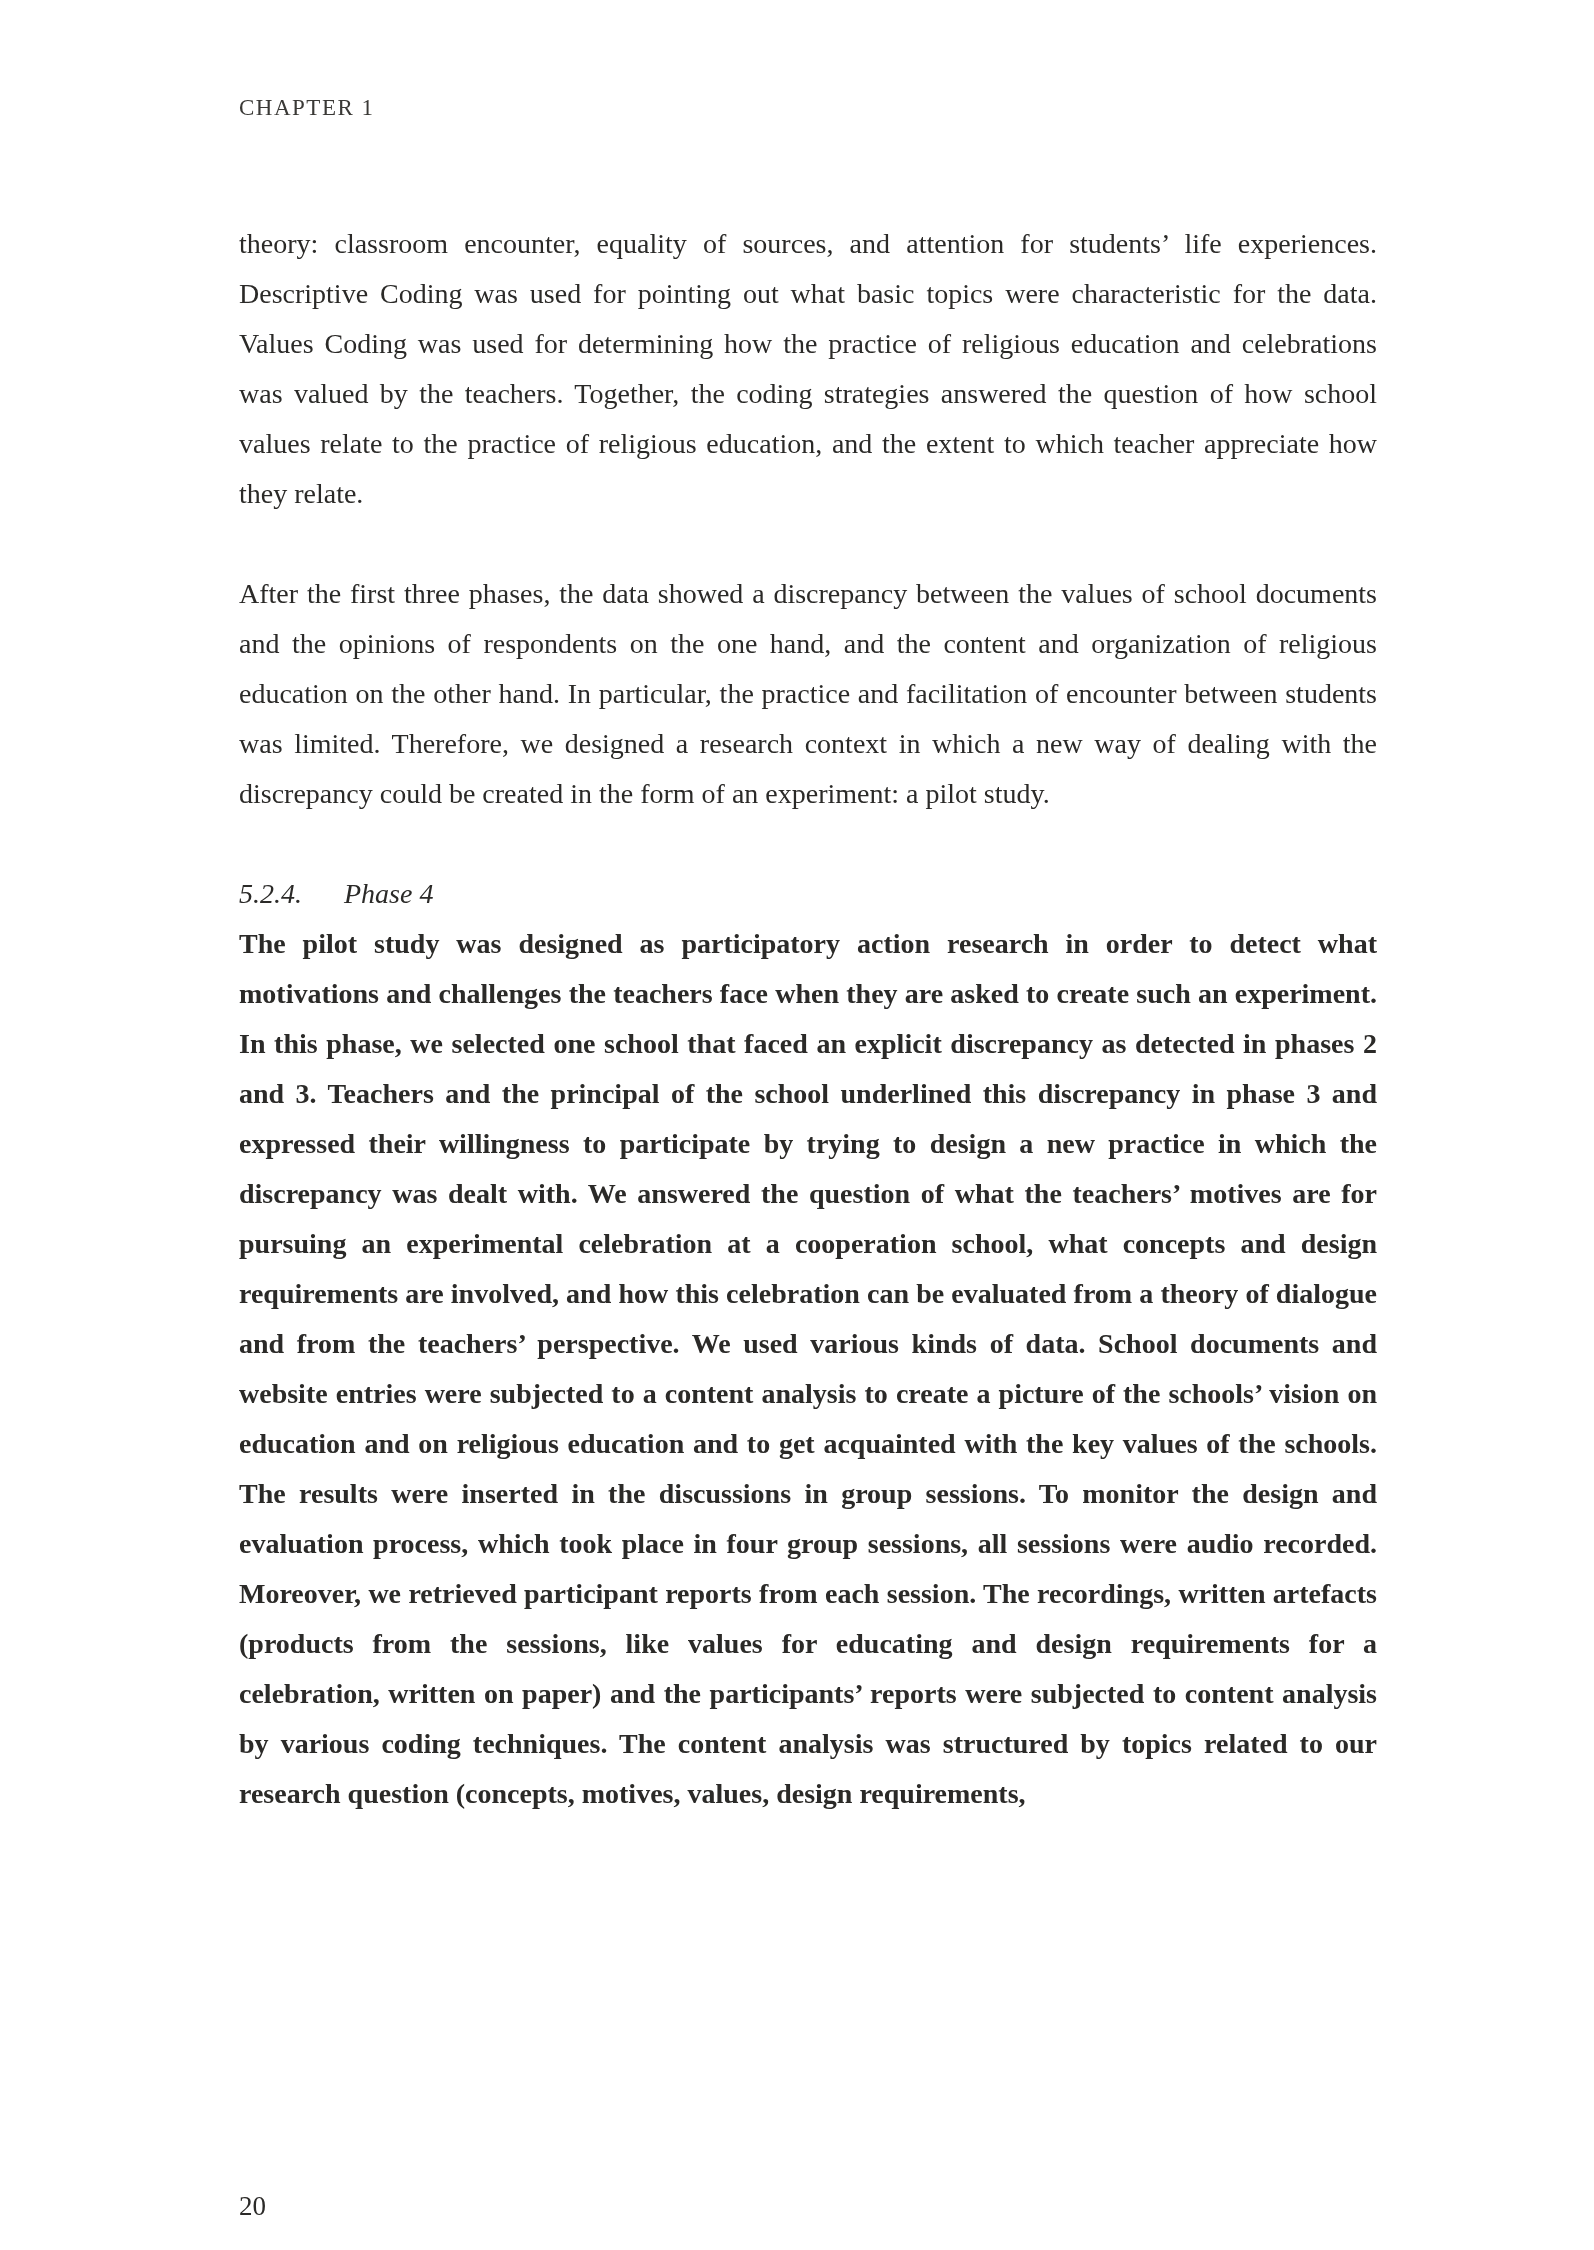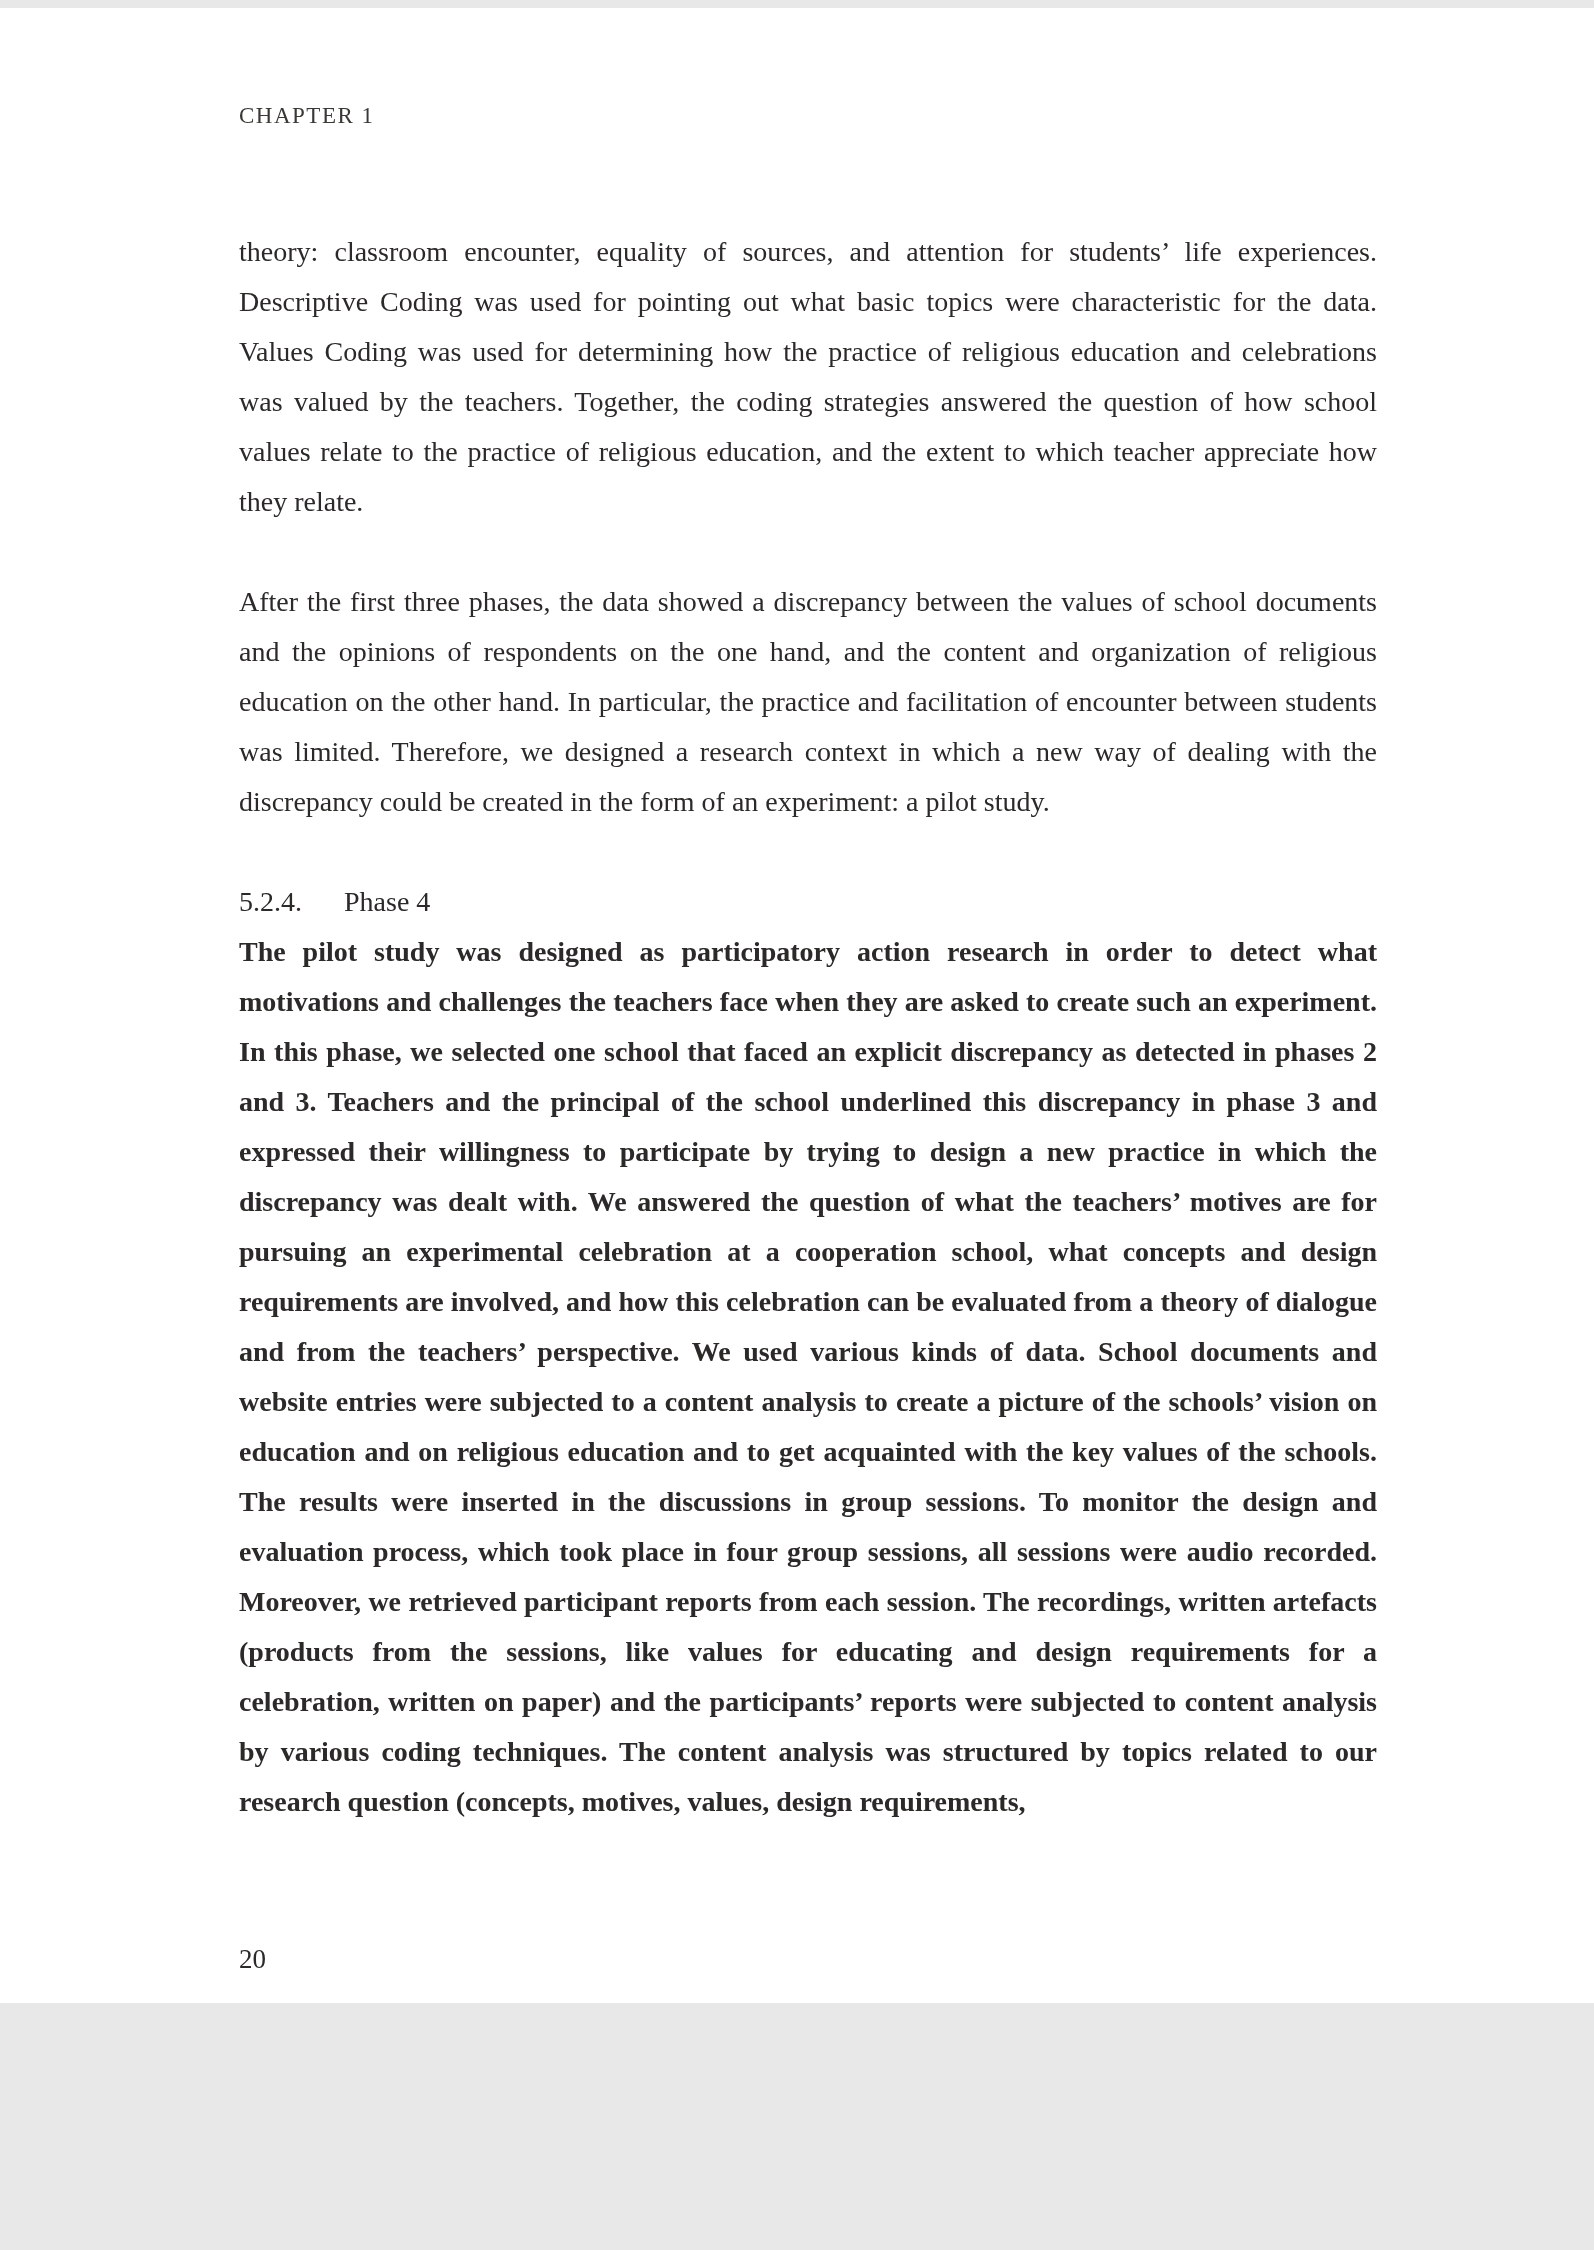--- a/index.html
+++ b/index.html
@@ -3,22 +3,22 @@
 <meta charset="utf-8">
 <style>
   html, body {
     margin: 0;
     padding: 0;
     background: #e8e8e8;
   }
   .page {
     position: relative;
     width: 1594px;
-    height: 1995px;
-    margin: 8px auto;
+    height: 2250px;
+    margin: 0 auto;
     background: #ffffff;
     font-family: "Liberation Serif", "DejaVu Serif", serif;
     color: #2b2a28;
     box-sizing: border-box;
     padding: 95px 217px 0 239px;
   }
   .chapter-header {
     font-size: 23px;
     letter-spacing: 1.5px;
     color: #3a3936;
@@ -31,20 +31,21 @@
   p.para {
     margin: 0 0 50px 0;
     text-align: justify;
     text-justify: inter-word;
   }
   h2.subheading {
     margin: 0;
     font-size: 28px;
     line-height: 50px;
     font-weight: normal;
+    font-style: italic;
   }
   h2.subheading .section-number {
     display: inline-block;
     margin-right: 42px;
   }
   p.para.after-heading {
     margin-top: 0;
     margin-bottom: 0;
     font-weight: bold;
   }

